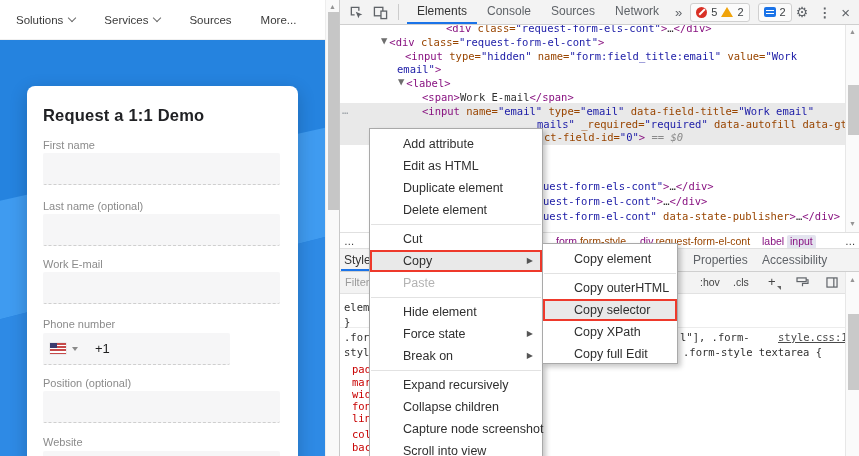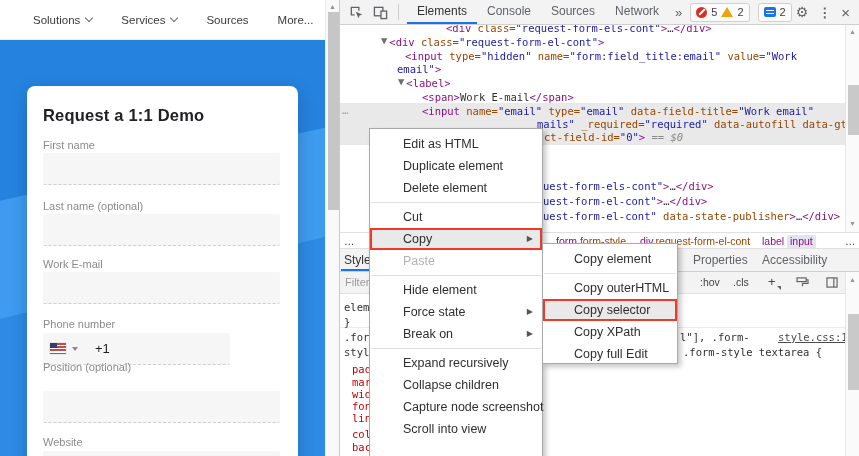--- a/index.html
+++ b/index.html
@@ -10,21 +10,21 @@
   .frag{position:absolute;white-space:pre;}
   .tk-tag{color:#881280}.tk-attr{color:#994500}.tk-val{color:#1a1aa6}.tk-txt{color:#303030}
   .tk-gray{color:#8a8a8a;font-style:italic}.tk-gray2{color:#9aa0a6}
   .tk-prop{color:#c80000}.tk-link{color:#4a4a4a;text-decoration:underline;cursor:pointer}
   .tk-arrow{color:#6e6e6e;font-size:7.5px;display:inline-block;transform:translateY(-2px);padding-right:2px}
   
   #page{left:0;top:0;width:339px;height:456px;background:#2583df;overflow:hidden;position:absolute}
   .bg-band1{left:0;top:0;width:325px;height:456px;background:#3f9bf0;clip-path:polygon(0 44%,100% 28%,100% 52%,0 70%);}
   .bg-band2{left:0;top:0;width:325px;height:456px;background:#2e8ae5;clip-path:polygon(0 70%,100% 52%,100% 100%,0 100%);}
   #page-nav{left:0;top:0;width:339px;height:40px;background:#fff;display:flex;align-items:center;
-    gap:29px;padding-left:33px;font-size:11.5px;color:#3a3a3a;box-sizing:border-box;z-index:2;border-bottom:1px solid #f0f0f0}
+    gap:29px;padding-left:16px;font-size:11.5px;color:#3a3a3a;box-sizing:border-box;z-index:2;border-bottom:1px solid #f0f0f0}
   .nav-item{display:flex;align-items:center;cursor:pointer}
   .nav-caret{width:5px;height:5px;border-right:1.4px solid #6b6b6b;border-bottom:1.4px solid #6b6b6b;
     transform:rotate(45deg);margin-left:6px;margin-top:-3px}
   #card{left:27px;top:86px;width:271px;height:380px;background:#fff;border-radius:8px;
     box-shadow:0 5px 18px rgba(0,0,0,.20);z-index:1}
   #card-title{left:16px;top:20px;font-size:16.5px;font-weight:bold;color:#202124;letter-spacing:.2px}
   .f-label{position:absolute;left:16px;font-size:11px;color:#8b8b8b}
   .f-box{position:absolute;left:16px;width:237px;height:32px;background:#f6f6f7;border-radius:2px;
     border-bottom:1px dashed #cfcfcf;box-sizing:border-box}
   .phone-box{display:flex;align-items:center;padding-left:7px}
@@ -128,21 +128,21 @@
         <div class="f-label" style="top: 172px;">Work E-mail</div>
         <div class="f-box" style="top: 186px;"></div>
         <div class="f-label" style="top: 232px;">Phone number</div>
         <div class="f-box phone-box" style="top: 247px; width: 187px;">
           <span class="flag">
             <span class="flag-canton"></span>
           </span>
           <span class="flag-caret"></span>
           <span class="dial">+1</span>
         </div>
-        <div class="f-label" style="top: 275px; text-align: center;">Position (optional)</div>
+        <div class="f-label" style="top: 291px; text-align: center;">Position (optional)</div>
         <div class="f-box" style="top: 305px;"></div>
         <div class="f-label" style="top: 350px;">Website</div>
         <div class="f-box" style="top: 365px;"></div>
       </div>
   </div>
 
   <div id="page-scroll" class="abs">
     <span class="scroll-arrow" style="top:3px">▲</span>
     <div class="thumb"></div>
   </div>
@@ -272,20 +272,21 @@
       <div class="code frag" style="left: 12px; top: 147px;"><span class="tk-prop">background</span></div>
     </div>
 </div>
 
 <div id="dt-st-scroll" class="abs">
   <span class="scroll-arrow" style="top:4px">▲</span>
   <div class="thumb"></div>
 </div>
 
 <div id="main-menu" class="ctx-menu">
+    <div class="mi">Add attribute</div>
     <div class="mi">Edit as HTML</div>
     <div class="mi">Duplicate element</div>
     <div class="mi">Delete element</div>
     <div class="msep"></div>
     <div class="mi">Cut</div>
     <div class="mi hl">Copy<span class="sub-arrow">▶</span></div>
     <div class="mi dis">Paste</div>
     <div class="msep"></div>
     <div class="mi">Hide element</div>
     <div class="mi">Force state<span class="sub-arrow">▶</span></div>

